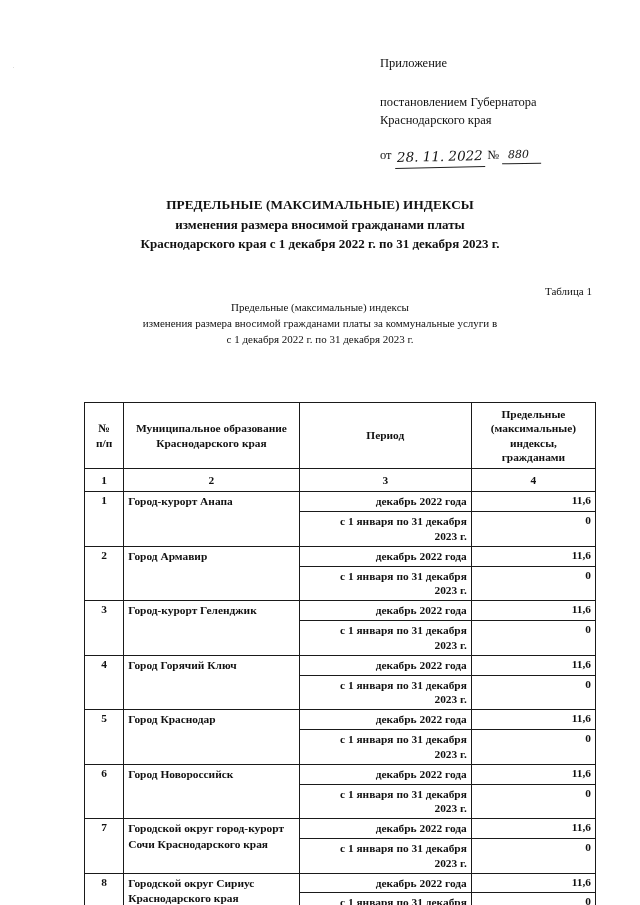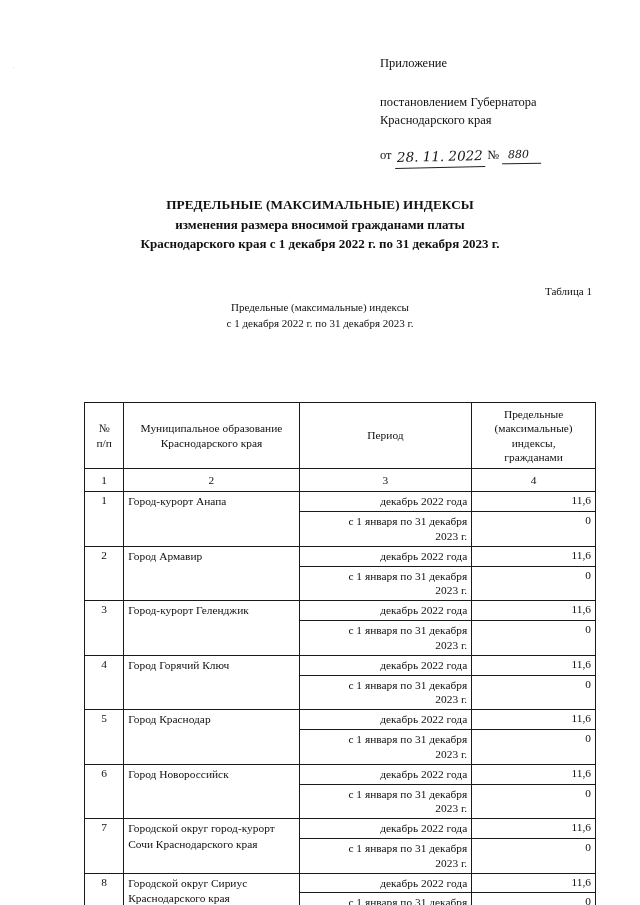--- a/index.html
+++ b/index.html
@@ -103,21 +103,21 @@
     left: 84px;
     top: 402px;
     width: 512px;
     border-collapse: collapse;
     font-size: 11.4px;
   }
   table.main td, table.main th {
     border: 1px solid #1a1a1a;
     padding: 2px 4px;
     vertical-align: top;
-    font-weight: normal;
+    font-weight: bold;
     margin-top: 48px;
   }
   table.main thead td {
     text-align: center;
     vertical-align: middle;
     line-height: 1.25;
     padding: 4px 3px;
   }
   .col-num { width: 34px; text-align: center; }
   .col-mo { width: 176px; }
@@ -157,20 +157,21 @@
 
   <div class="title-block">
     <div class="t1">ПРЕДЕЛЬНЫЕ (МАКСИМАЛЬНЫЕ) ИНДЕКСЫ</div>
     <div>изменения размера вносимой гражданами платы</div>
     <div>Краснодарского края  с 1 декабря 2022 г. по 31 декабря 2023 г.</div>
   </div>
 
   <div class="table-caption">
     <div class="right">Таблица 1</div>
     <div class="center">Предельные (максимальные) индексы</div>
+    <div class="center">изменения размера вносимой гражданами платы за коммунальные услуги в</div>
     <div class="center">с 1 декабря 2022 г. по 31 декабря 2023 г.</div>
   </div>
 
   <table class="main">
     <thead>
       <tr>
         <td class="col-num" rowspan="1">
           <div>№</div>
           <div>п/п</div>
         </td>

